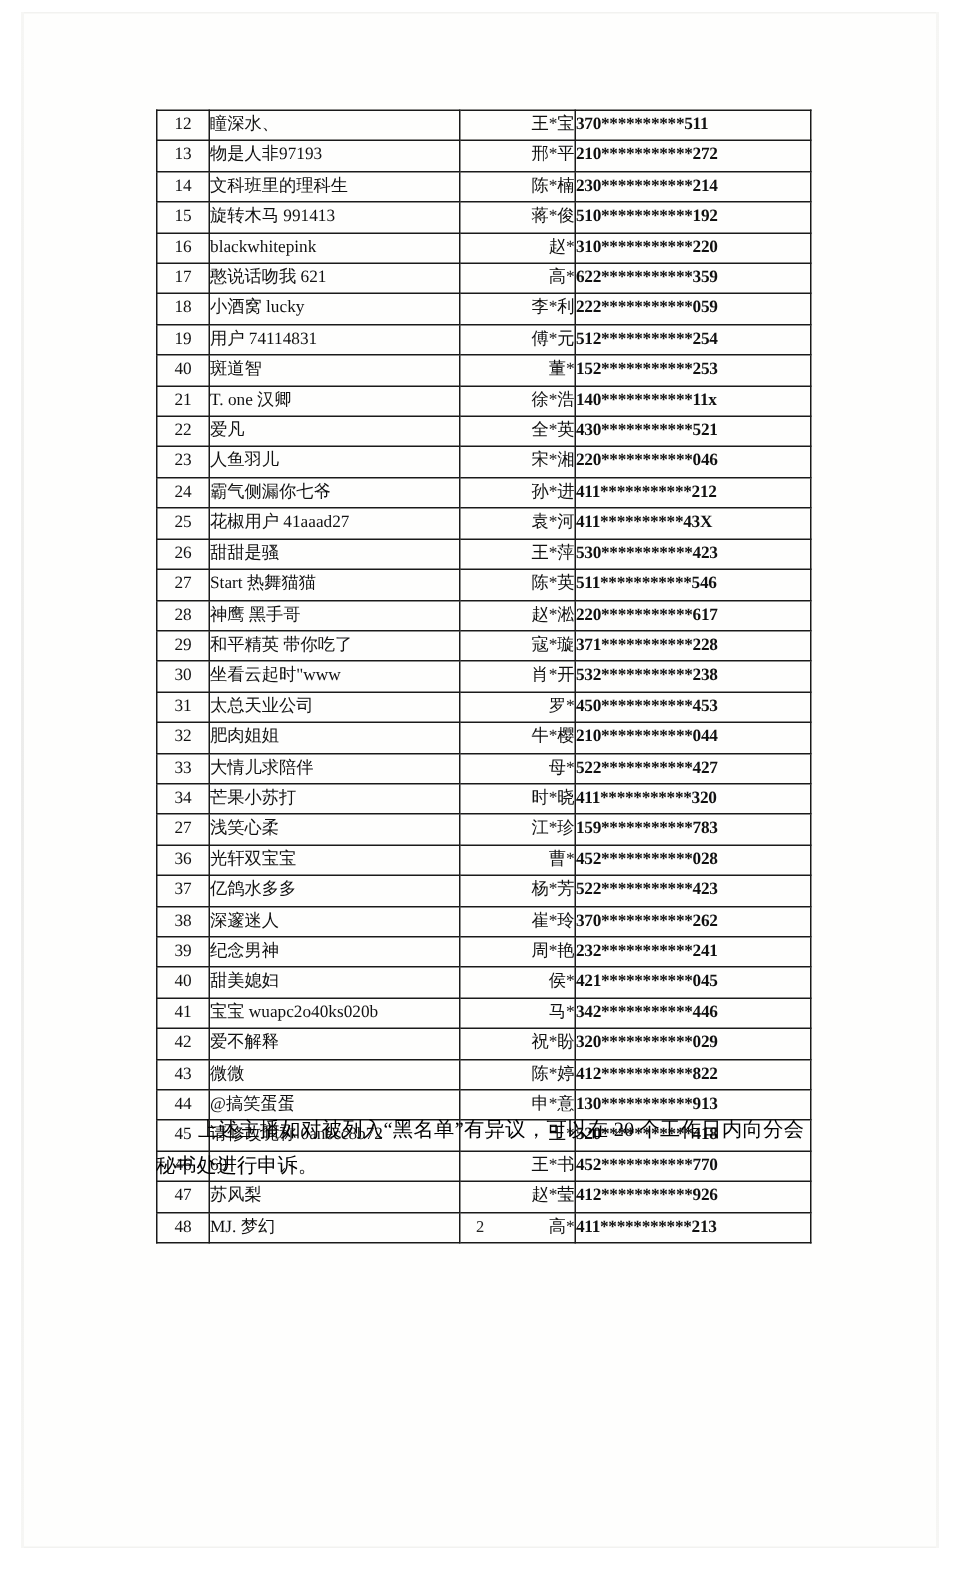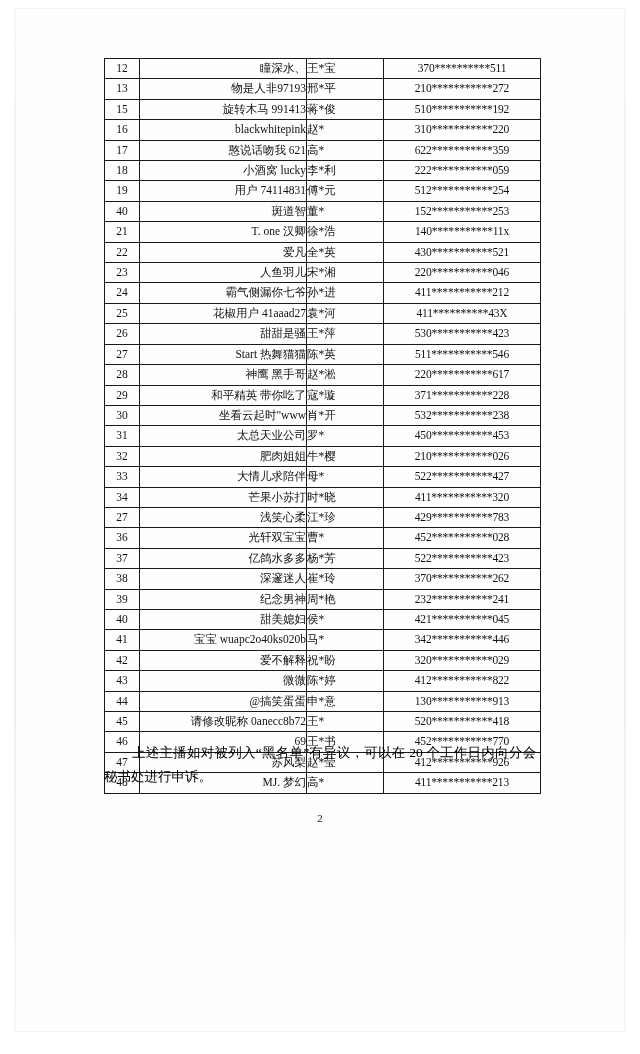--- a/index.html
+++ b/index.html
@@ -41,21 +41,21 @@
     position: absolute;
     left: 624px;
     top: 8px;
     width: 2px;
     height: 1024px;
     background: linear-gradient(to bottom, #f6f6f4, #ececeb, #f6f6f4);
   }
   .doc-table {
     position: absolute;
     left: 104px;
-    top: 58px;
+    top: 73px;
     width: 432px;
     border-collapse: collapse;
     table-layout: fixed;
     padding-left: 40px;
   }
   .doc-table td {
     border: 1px solid #1a1a1a;
     height: 19.4px;
     padding: 0;
     font-size: 11.5px;
@@ -64,32 +64,32 @@
     overflow: hidden;
     white-space: nowrap;
   }
   .c-idx {
     width: 34px;
     text-align: center;
     font-family: "Liberation Serif", serif;
   }
   .c-nick {
     width: 166px;
-    text-align: right;
+    text-align: left;
     font-family: "Liberation Serif", serif;
   }
   .c-name {
     width: 76px;
-    text-align: left;
+    text-align: right;
   }
   .c-id {
     width: 156px;
-    text-align: center;
     font-family: "Liberation Serif", serif;
     letter-spacing: -0.2px;
+    font-weight: bold;
   }
   .para {
     position: absolute;
     left: 104px;
     top: 741px;
     width: 432px;
     font-size: 13.5px;
     line-height: 24px;
     color: #000000;
     text-align: justify;
@@ -121,20 +121,26 @@
           <td class="c-name">王*宝</td>
           <td class="c-id">370**********511</td>
         </tr>
         <tr>
           <td class="c-idx">13</td>
           <td class="c-nick">物是人非97193</td>
           <td class="c-name">邢*平</td>
           <td class="c-id">210***********272</td>
         </tr>
         <tr>
+          <td class="c-idx">14</td>
+          <td class="c-nick">文科班里的理科生</td>
+          <td class="c-name">陈*楠</td>
+          <td class="c-id">230***********214</td>
+        </tr>
+        <tr>
           <td class="c-idx">15</td>
           <td class="c-nick">旋转木马 991413</td>
           <td class="c-name">蒋*俊</td>
           <td class="c-id">510***********192</td>
         </tr>
         <tr>
           <td class="c-idx">16</td>
           <td class="c-nick">blackwhitepink</td>
           <td class="c-name">赵*</td>
           <td class="c-id">310***********220</td>
@@ -226,39 +232,39 @@
         <tr>
           <td class="c-idx">31</td>
           <td class="c-nick">太总天业公司</td>
           <td class="c-name">罗*</td>
           <td class="c-id">450***********453</td>
         </tr>
         <tr>
           <td class="c-idx">32</td>
           <td class="c-nick">肥肉姐姐</td>
           <td class="c-name">牛*樱</td>
-          <td class="c-id">210***********026</td>
+          <td class="c-id">210***********044</td>
         </tr>
         <tr>
           <td class="c-idx">33</td>
           <td class="c-nick">大情儿求陪伴</td>
           <td class="c-name">母*</td>
           <td class="c-id">522***********427</td>
         </tr>
         <tr>
           <td class="c-idx">34</td>
           <td class="c-nick">芒果小苏打</td>
           <td class="c-name">时*晓</td>
           <td class="c-id">411***********320</td>
         </tr>
         <tr>
           <td class="c-idx">27</td>
           <td class="c-nick">浅笑心柔</td>
           <td class="c-name">江*珍</td>
-          <td class="c-id">429***********783</td>
+          <td class="c-id">159***********783</td>
         </tr>
         <tr>
           <td class="c-idx">36</td>
           <td class="c-nick">光轩双宝宝</td>
           <td class="c-name">曹*</td>
           <td class="c-id">452***********028</td>
         </tr>
         <tr>
           <td class="c-idx">37</td>
           <td class="c-nick">亿鸽水多多</td>

